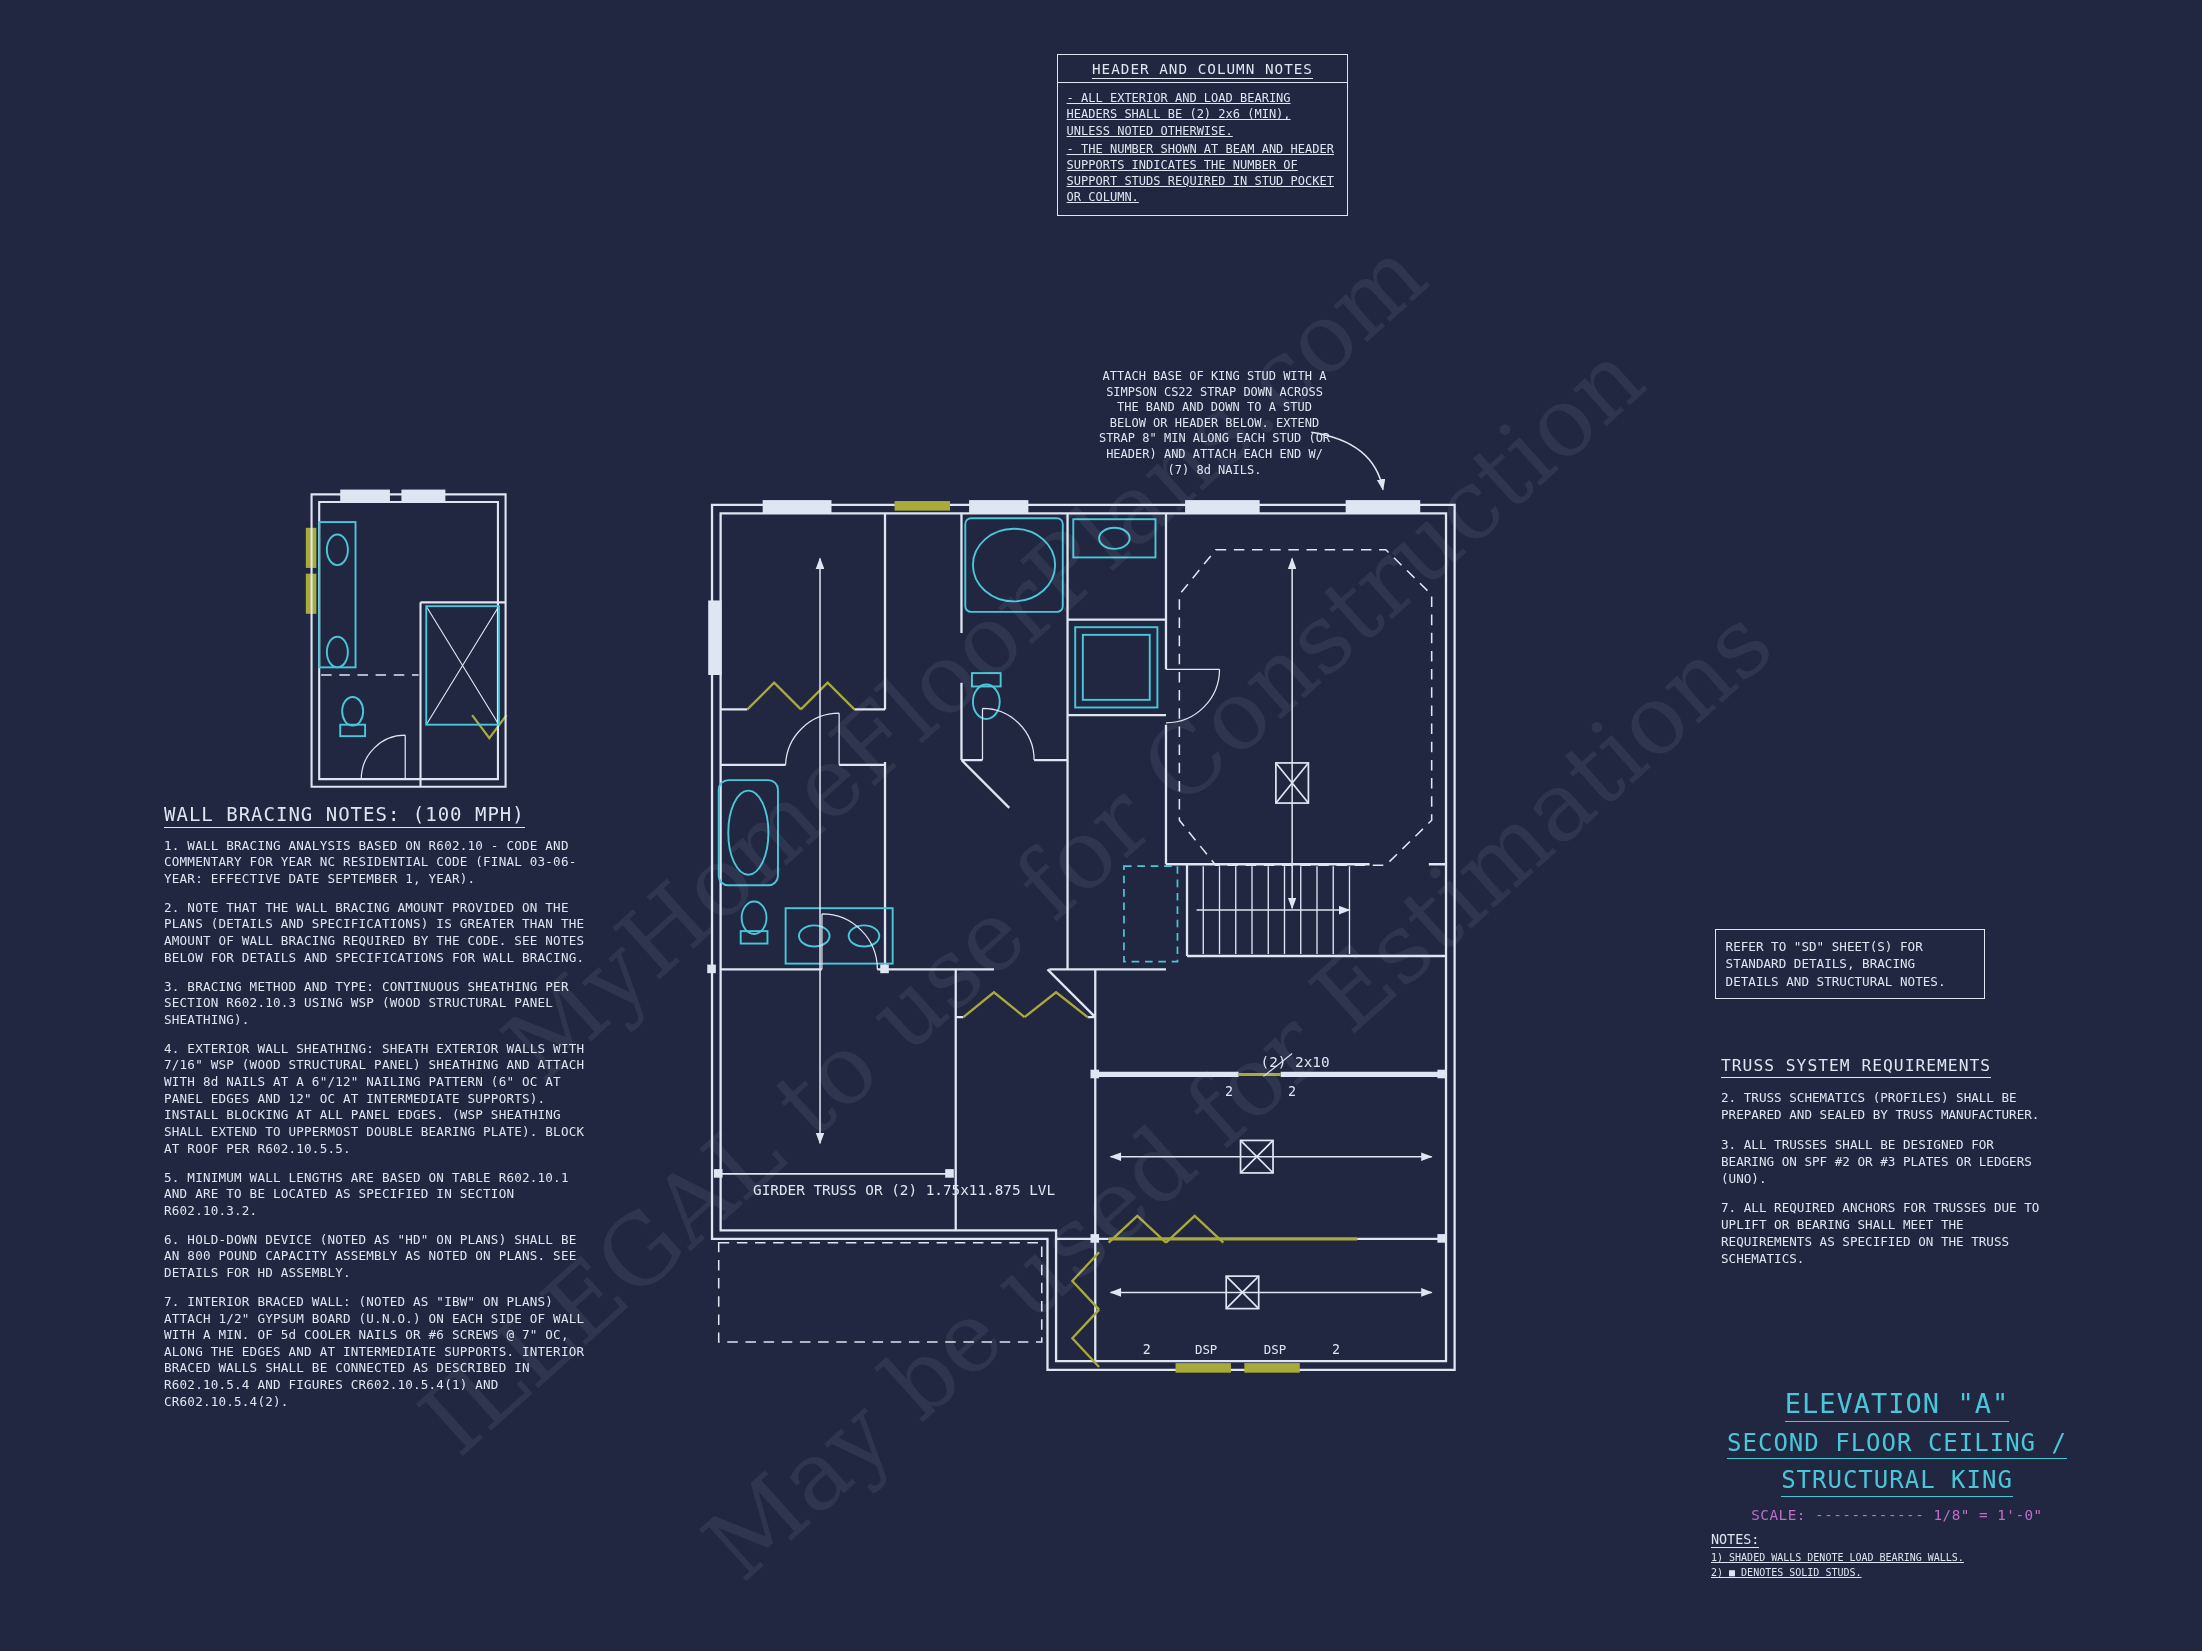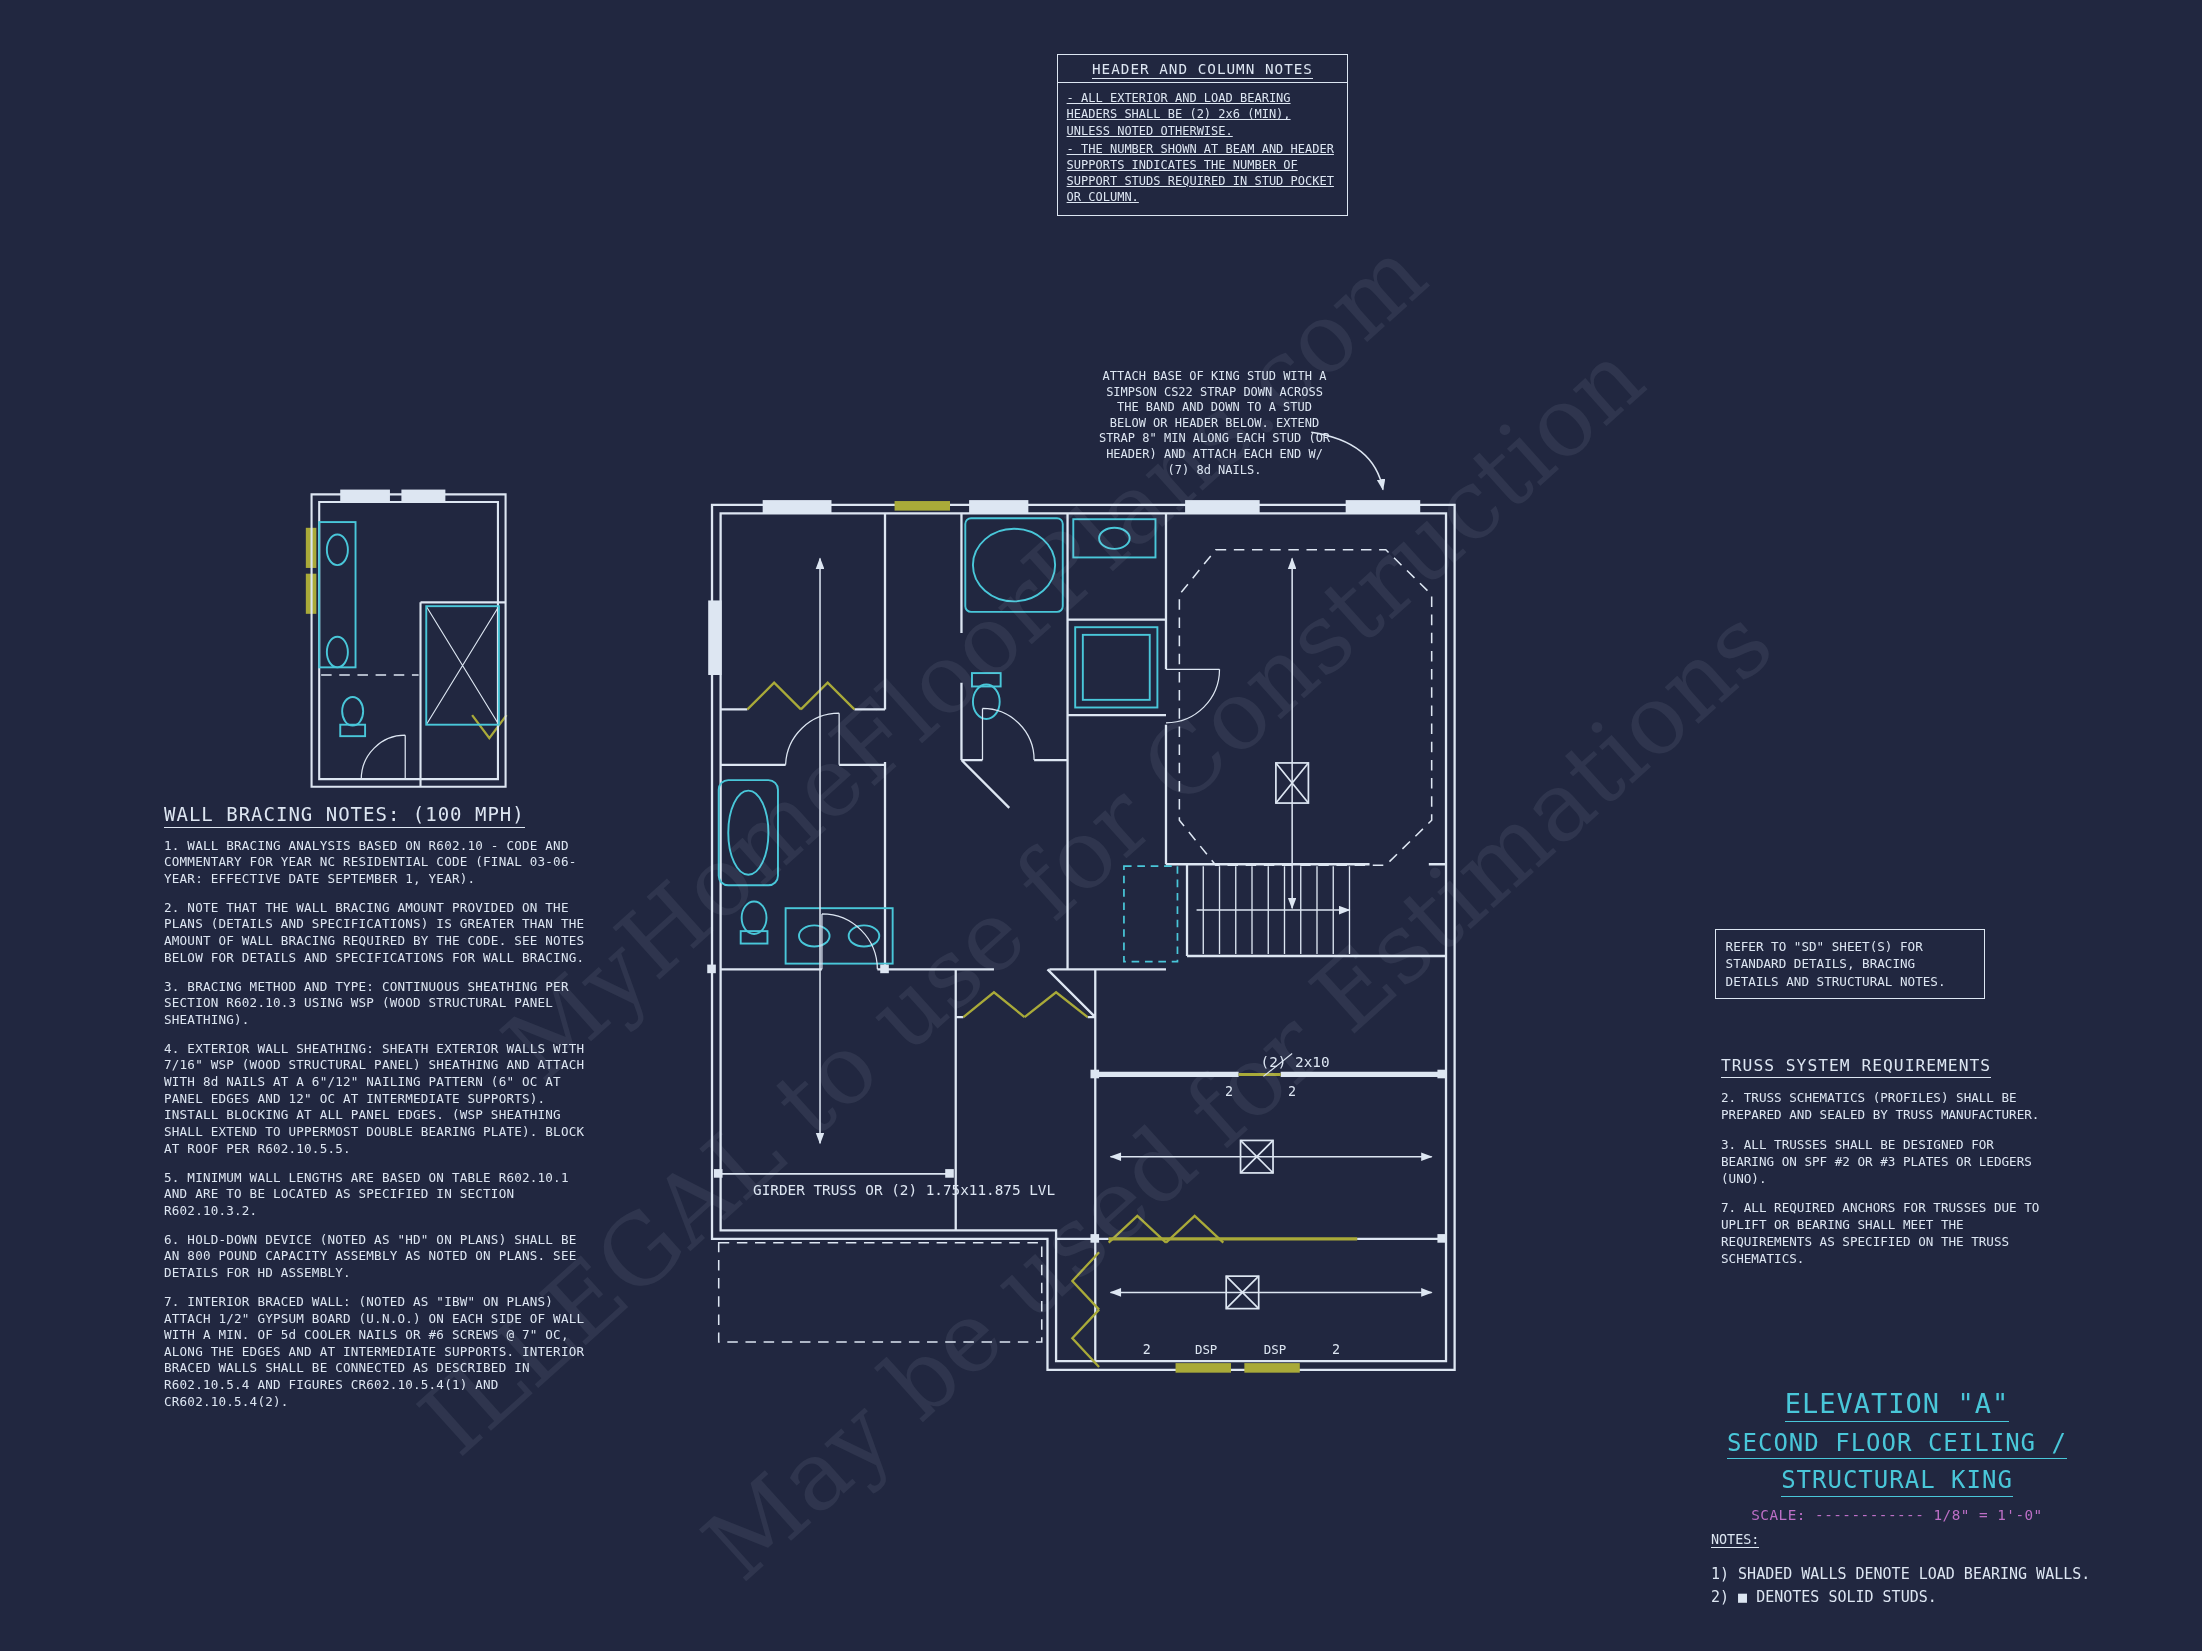--- a/index.html
+++ b/index.html
@@ -35,22 +35,22 @@
   .truss-req p { font-size:12.6px; line-height:1.35; margin-bottom:12.4px; }
 
   .title-block { left:1684px; top:1388px; width:426px; text-align:center; }
   .tb-line { color:#49c7d9; display:block; margin:0 auto 6.7px auto; }
   .tb-line span { border-bottom:1.9px solid #49c7d9; padding-bottom:1.9px; display:inline-block; }
   .tb-1 { font-size:27px; letter-spacing:1px; }
   .tb-2, .tb-3 { font-size:24px; letter-spacing:1px;text-decoration:underline; }
   .tb-scale { color:#bd6fc6; font-size:14.3px; margin-top:9.6px; letter-spacing:0.5px; }
 
   .bottom-notes { left:1711px; top:1529px; width:401px; text-align:left; }
-  .bn-title { font-size:13.4px; border-bottom:1.4px solid #dde6f2; display:inline-block; margin-bottom:15px; }
-  .bottom-notes p { font-size:15px; line-height:1.5; }
+  .bn-title { font-size:13.4px; border-bottom:1.4px solid #dde6f2; display:inline-block; margin-bottom:2px; }
+  .bottom-notes p { font-size:10px; line-height:1.5;text-decoration:underline; }
 
   
   .wm { position:absolute; font-family:"DejaVu Serif", serif; font-size:96px;
         color:rgba(222,232,246,0.08); white-space:nowrap;
         transform:translate(-50%,-50%) rotate(-42deg); pointer-events:none; }
   .wm1 { left:965px; top:660px; }
   .wm2 { left:1032px; top:899px; }
   .wm3 { left:1238px; top:1094px; }
 
   svg text { font-family:"DejaVu Sans Mono", monospace; fill:#dde6f2; }

